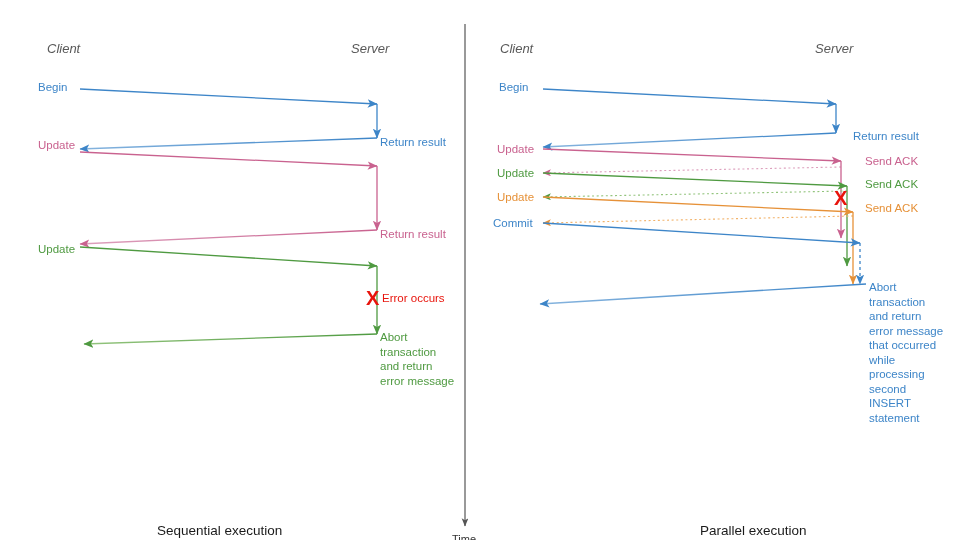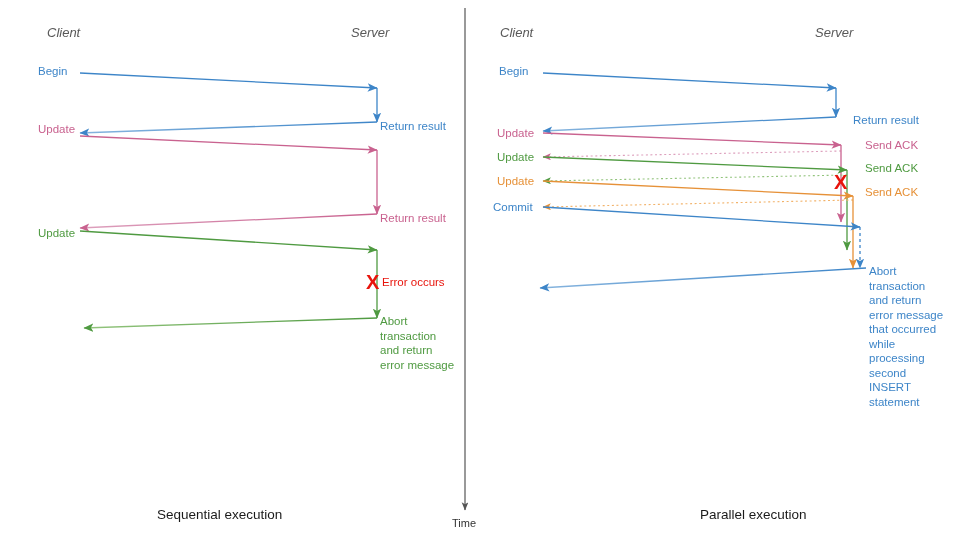--- a/index.html
+++ b/index.html
@@ -2,21 +2,21 @@
 <html><head>
 <meta charset="utf-8">
 <title>Sequence Diagram</title>
 <style>
   html,body{margin:0;padding:0;}
   body{
     width:960px;height:540px;background:#ffffff;
     font-family:"Liberation Sans","DejaVu Sans",sans-serif;
     overflow:hidden;position:relative;
   }
-  #stage{position:absolute;left:0;top:0;width:960px;height:412px;}
+  #stage{position:absolute;left:0;top:16px;width:960px;height:412px;}
   svg{display:block;}
   .lbl{font-size:11.5px;font-family:"Liberation Sans","DejaVu Sans",sans-serif;}
   .actor{font-size:13px;font-style:italic;fill:#595959;font-family:"Liberation Sans","DejaVu Sans",sans-serif;}
   .caption{font-size:13.5px;fill:#1a1a1a;font-family:"Liberation Sans","DejaVu Sans",sans-serif;}
   .timelbl{font-size:11px;fill:#333333;font-family:"Liberation Sans","DejaVu Sans",sans-serif;}
   .xmark{font-size:20px;font-weight:bold;fill:#e8140c;font-family:"Liberation Sans","DejaVu Sans",sans-serif;}
   .multiline tspan{font-size:11.5px;}
 </style>
 </head>
 <body>

